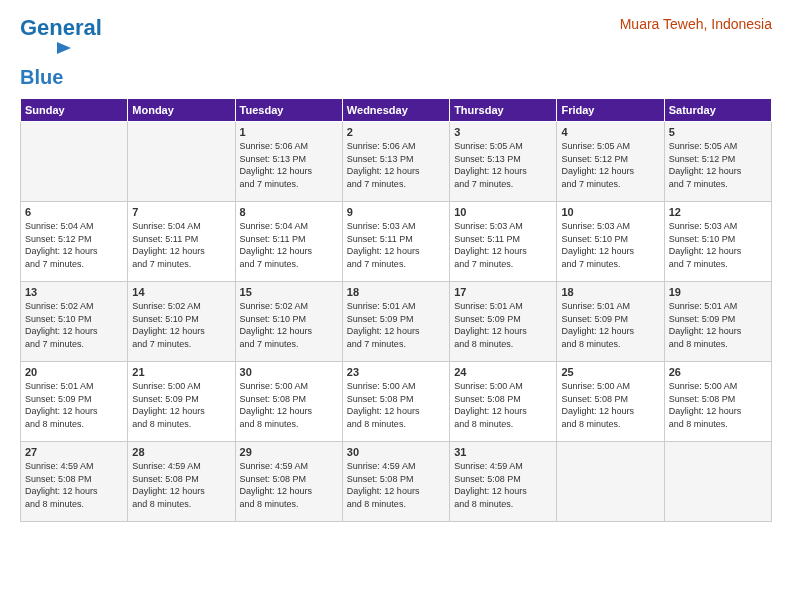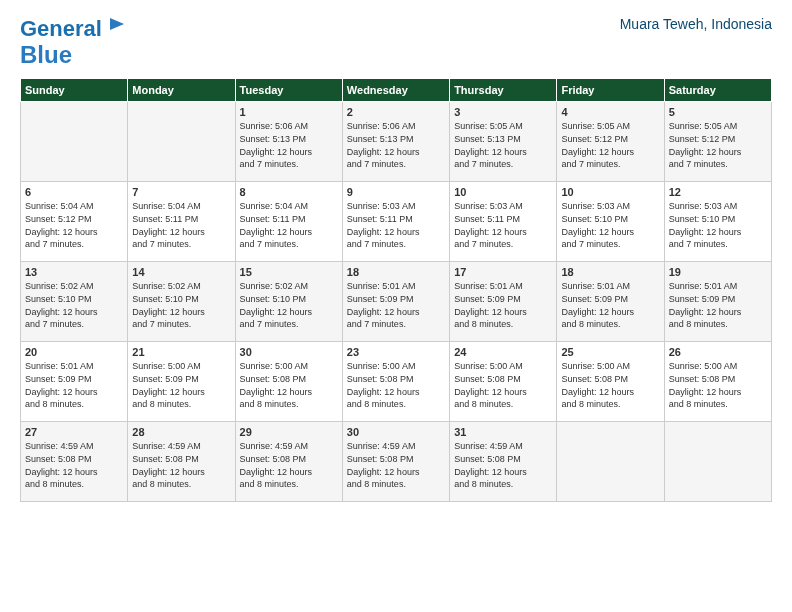--- a/index.html
+++ b/index.html
@@ -37,29 +37,29 @@
     .title-block {
       text-align: right;
     }
     .month-title {
       font-size: 36px;
       color: #333;
       font-weight: normal;
     }
     .subtitle {
       font-size: 14px;
-      color: #0c4a6e;
+      color: #c2410c;
     }
     table {
       width: 100%;
       border-collapse: collapse;
       font-size: 9.5px;
     }
     thead tr th {
-      background-color: #14532d;
+      background-color: #4c1d95;
       color: #fff;
       padding: 5px 4px;
       text-align: left;
       font-size: 11px;
       font-weight: bold;
       border: 1px solid #fff;
     }
     tbody tr td {
       border: 1px solid #ccc;
       padding: 4px 4px;
@@ -87,29 +87,29 @@
       background-color: #f5f5f5;
     }
   </style>
 </head>
 <body>
 
 <div class="page">
   <div class="header">
     <div class="logo">
       <div>
-        <div style="display:flex;align-items:center;">
+        <div style="display:flex;align-items:center;flex-direction:column;">
           <span class="logo-text">
             <span>General</span>
           </span>
           <svg width="22" height="22" viewBox="0 0 22 22" style="margin-left:2px;margin-bottom:4px;">
             <polygon points="6,2 20,8 6,14" fill="#2a7abf"></polygon>
           </svg>
         </div>
-        <span class="logo-text" style="color:#2a7abf;font-size:24px;font-weight:bold;">Blue</span>
+        <span class="logo-text" style="color:#2a7abf;font-size:20px;font-weight:bold;">Blue</span>
       </div>
     </div>
     <div class="title-block">
       <div class="subtitle">Muara Teweh, Indonesia</div>
     </div>
   </div>
 
   <table>
     <thead>
       <tr>

